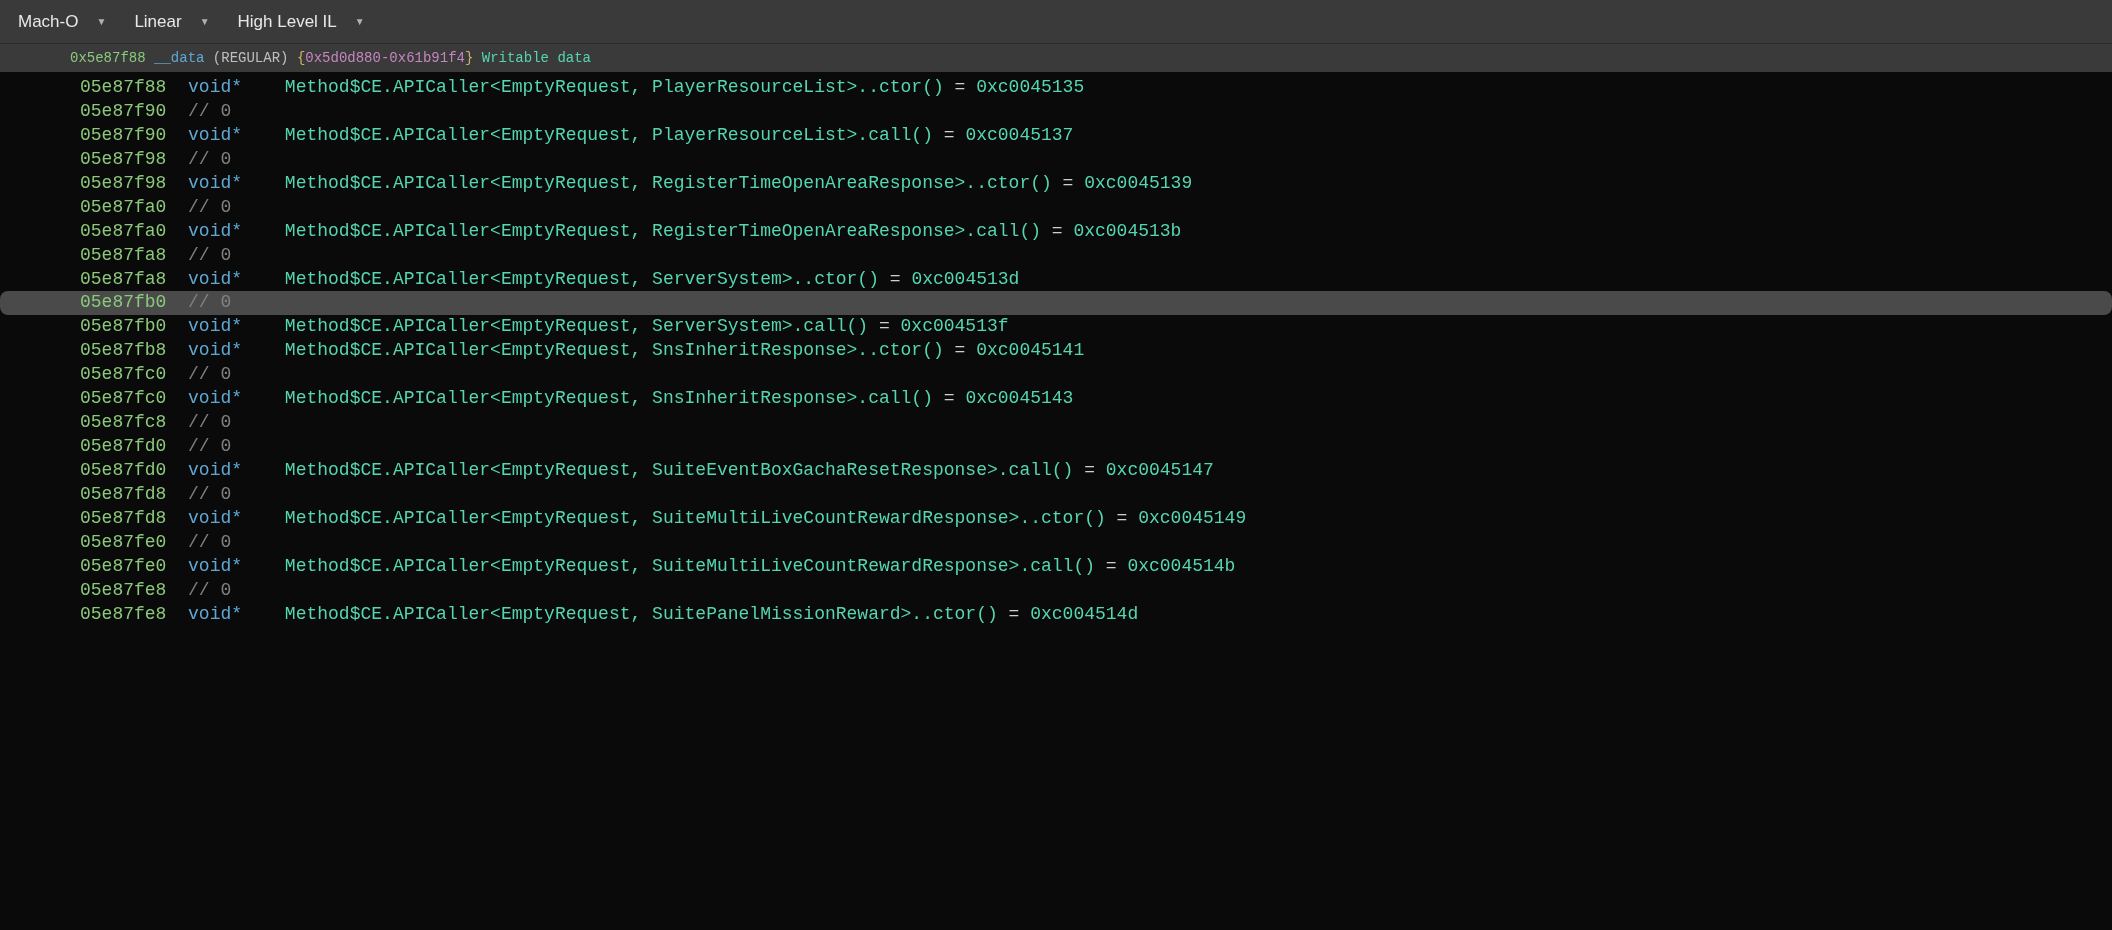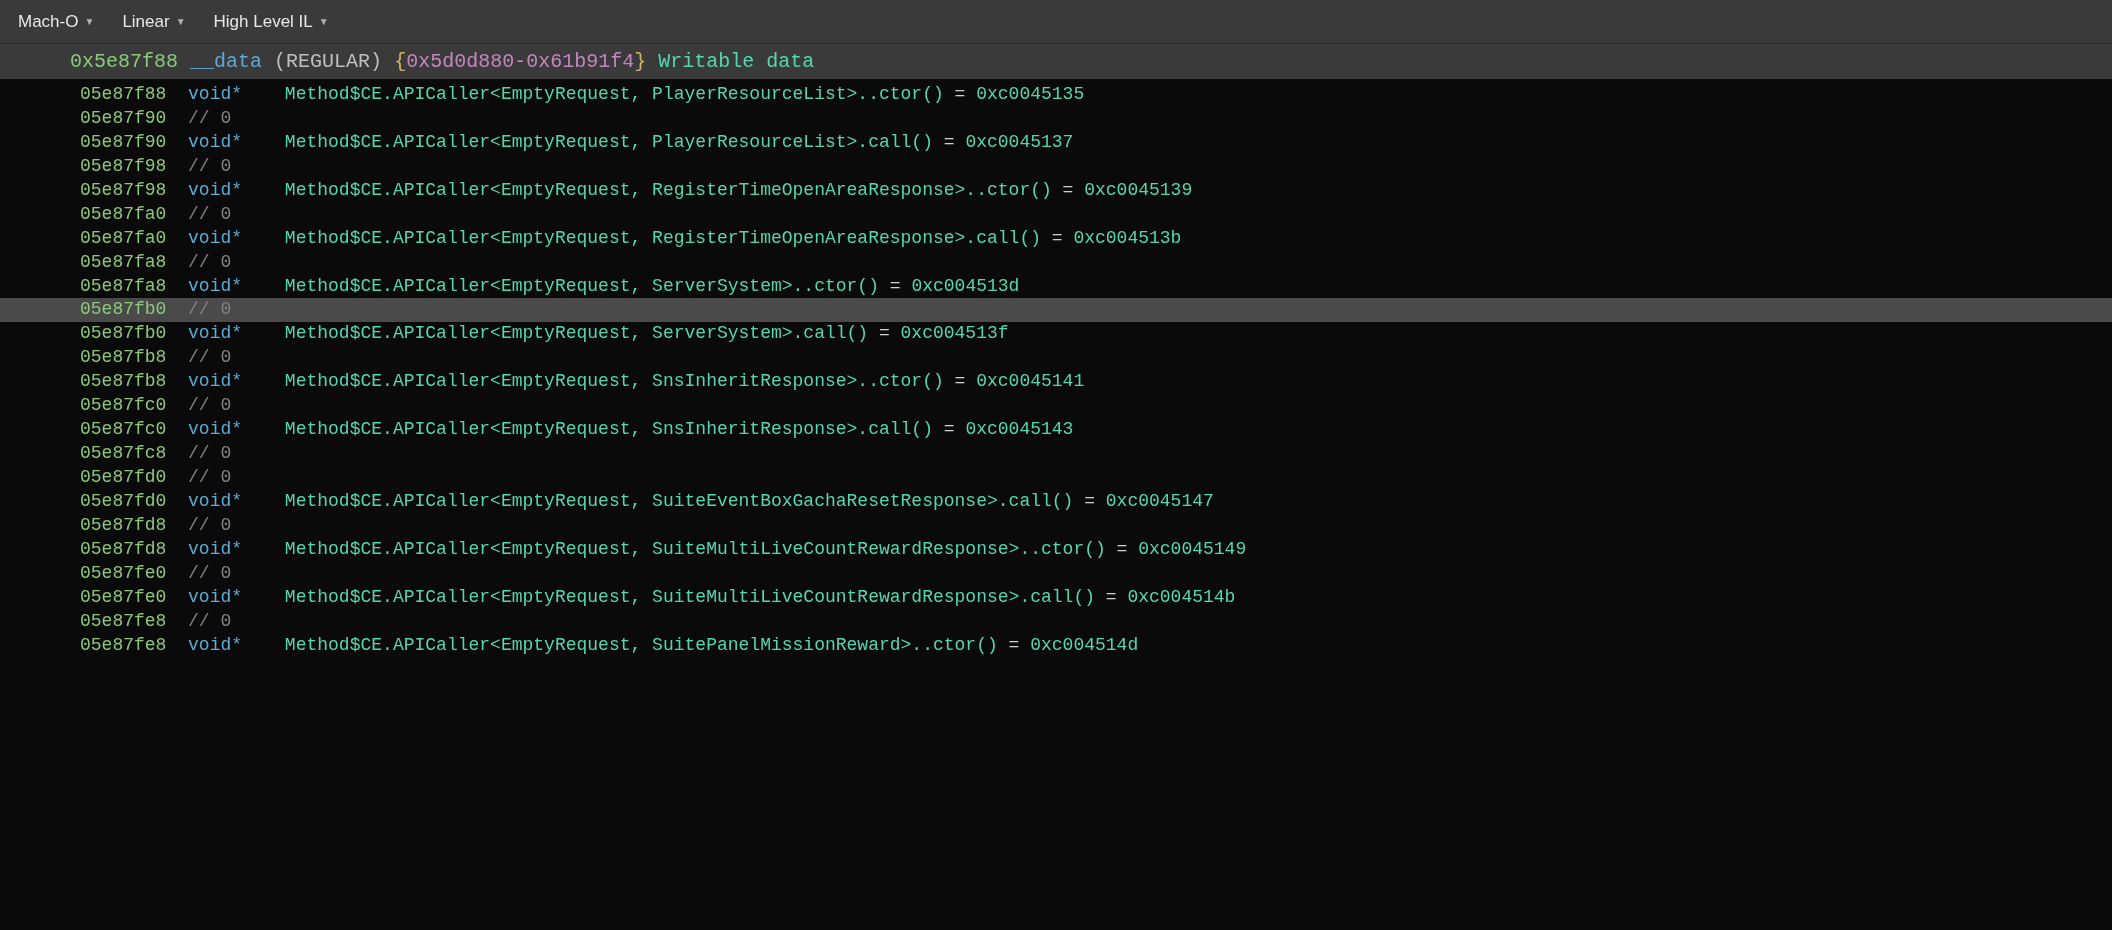--- a/index.html
+++ b/index.html
@@ -19,51 +19,52 @@
     padding: 0 18px;
     gap: 28px;
     font-family: -apple-system, BlinkMacSystemFont, "Segoe UI", sans-serif;
     font-size: 17px;
     color: #e8e8e8;
     border-bottom: 1px solid #2a2a2a;
   }
   .toolbar-item {
     display: flex;
     align-items: center;
-    gap: 6px;
+    gap: 18px;
     cursor: pointer;
   }
   .toolbar-item .caret {
     font-size: 10px;
     color: #b0b0b0;
   }
   .section-header {
     background: #3a3a3a;
     padding: 6px 0 6px 70px;
     font-family: "SF Mono","Monaco","Consolas","Courier New",monospace;
-    font-size: 20px;
+    font-size: 14px;
     white-space: pre;
   }
   .addr-green { color: #8bc97a; }
   .keyword-blue { color: #5fa8d3; }
   .paren-gray { color: #bfbfbf; }
   .brace-yellow { color: #d0b46a; }
   .range-pink { color: #c586c0; }
   .label-green { color: #55d6b0; }
   .code-area {
     background: #0a0a0a;
     padding: 4px 0;
   }
   .code-line {
     white-space: pre;
     line-height: 1.33;
     padding-left: 80px;
   }
   .code-line.highlighted {
     background: #4a4a4a;
+    border-radius: 8px;
   }
   .addr { color: #8bc97a; }
   .vtype { color: #5fa8d3; text-align: right; }
   .sym   { color: #55d6b0; margin-left: 32px; }
   .comment { color: #808080; }
   .value { color: #55d6b0; }
   .op { color: #cfcfcf; }
 </style>
 </head>
 <body>
@@ -90,21 +91,20 @@
     <div class="code-line"><span class="addr">05e87f90</span>  <span class="comment">// 0</span></div>
     <div class="code-line"><span class="addr">05e87f90</span>  <span class="vtype">void*</span> <span class="sym">Method$CE.APICaller&lt;EmptyRequest, PlayerResourceList&gt;.call()</span><span class="op"> = </span><span class="value">0xc0045137</span></div>
     <div class="code-line"><span class="addr">05e87f98</span>  <span class="comment">// 0</span></div>
     <div class="code-line"><span class="addr">05e87f98</span>  <span class="vtype">void*</span> <span class="sym">Method$CE.APICaller&lt;EmptyRequest, RegisterTimeOpenAreaResponse&gt;..ctor()</span><span class="op"> = </span><span class="value">0xc0045139</span></div>
     <div class="code-line"><span class="addr">05e87fa0</span>  <span class="comment">// 0</span></div>
     <div class="code-line"><span class="addr">05e87fa0</span>  <span class="vtype">void*</span> <span class="sym">Method$CE.APICaller&lt;EmptyRequest, RegisterTimeOpenAreaResponse&gt;.call()</span><span class="op"> = </span><span class="value">0xc004513b</span></div>
     <div class="code-line"><span class="addr">05e87fa8</span>  <span class="comment">// 0</span></div>
     <div class="code-line"><span class="addr">05e87fa8</span>  <span class="vtype">void*</span> <span class="sym">Method$CE.APICaller&lt;EmptyRequest, ServerSystem&gt;..ctor()</span><span class="op"> = </span><span class="value">0xc004513d</span></div>
     <div class="code-line highlighted"><span class="addr">05e87fb0</span>  <span class="comment">// 0</span></div>
     <div class="code-line"><span class="addr">05e87fb0</span>  <span class="vtype">void*</span> <span class="sym">Method$CE.APICaller&lt;EmptyRequest, ServerSystem&gt;.call()</span><span class="op"> = </span><span class="value">0xc004513f</span></div>
-    <div class="code-line"><span class="addr">05e87fb8</span>  <span class="comment">// 0</span></div>
     <div class="code-line"><span class="addr">05e87fb8</span>  <span class="vtype">void*</span> <span class="sym">Method$CE.APICaller&lt;EmptyRequest, SnsInheritResponse&gt;..ctor()</span><span class="op"> = </span><span class="value">0xc0045141</span></div>
     <div class="code-line"><span class="addr">05e87fc0</span>  <span class="comment">// 0</span></div>
     <div class="code-line"><span class="addr">05e87fc0</span>  <span class="vtype">void*</span> <span class="sym">Method$CE.APICaller&lt;EmptyRequest, SnsInheritResponse&gt;.call()</span><span class="op"> = </span><span class="value">0xc0045143</span></div>
     <div class="code-line"><span class="addr">05e87fc8</span>  <span class="comment">// 0</span></div>
     <div class="code-line"><span class="addr">05e87fd0</span>  <span class="comment">// 0</span></div>
     <div class="code-line"><span class="addr">05e87fd0</span>  <span class="vtype">void*</span> <span class="sym">Method$CE.APICaller&lt;EmptyRequest, SuiteEventBoxGachaResetResponse&gt;.call()</span><span class="op"> = </span><span class="value">0xc0045147</span></div>
     <div class="code-line"><span class="addr">05e87fd8</span>  <span class="comment">// 0</span></div>
     <div class="code-line"><span class="addr">05e87fd8</span>  <span class="vtype">void*</span> <span class="sym">Method$CE.APICaller&lt;EmptyRequest, SuiteMultiLiveCountRewardResponse&gt;..ctor()</span><span class="op"> = </span><span class="value">0xc0045149</span></div>
     <div class="code-line"><span class="addr">05e87fe0</span>  <span class="comment">// 0</span></div>
     <div class="code-line"><span class="addr">05e87fe0</span>  <span class="vtype">void*</span> <span class="sym">Method$CE.APICaller&lt;EmptyRequest, SuiteMultiLiveCountRewardResponse&gt;.call()</span><span class="op"> = </span><span class="value">0xc004514b</span></div>

